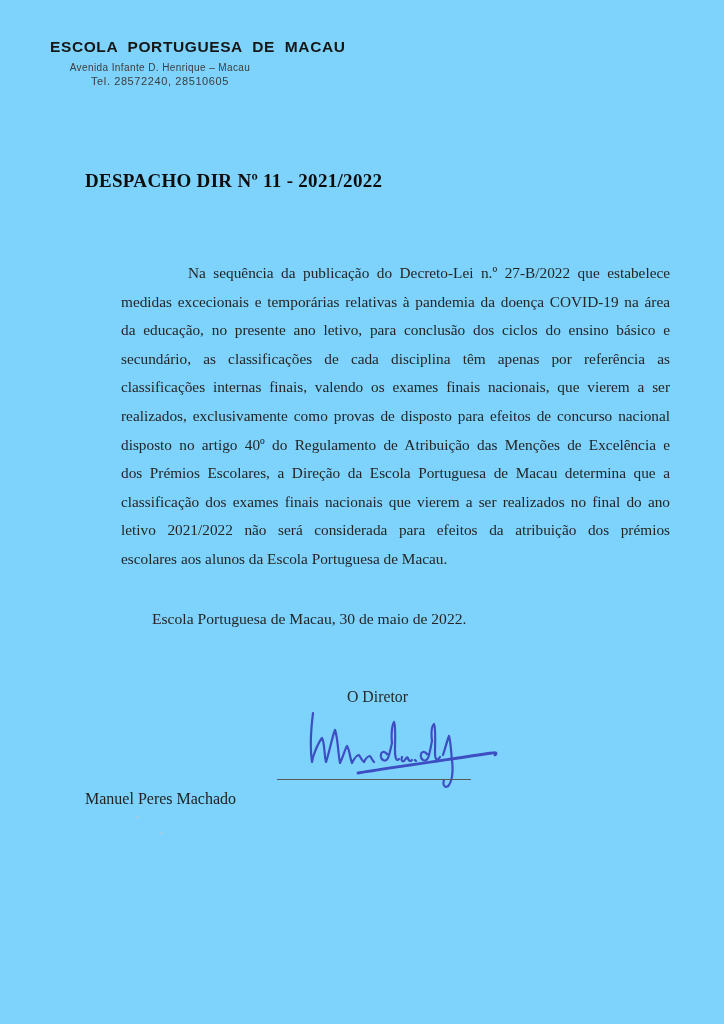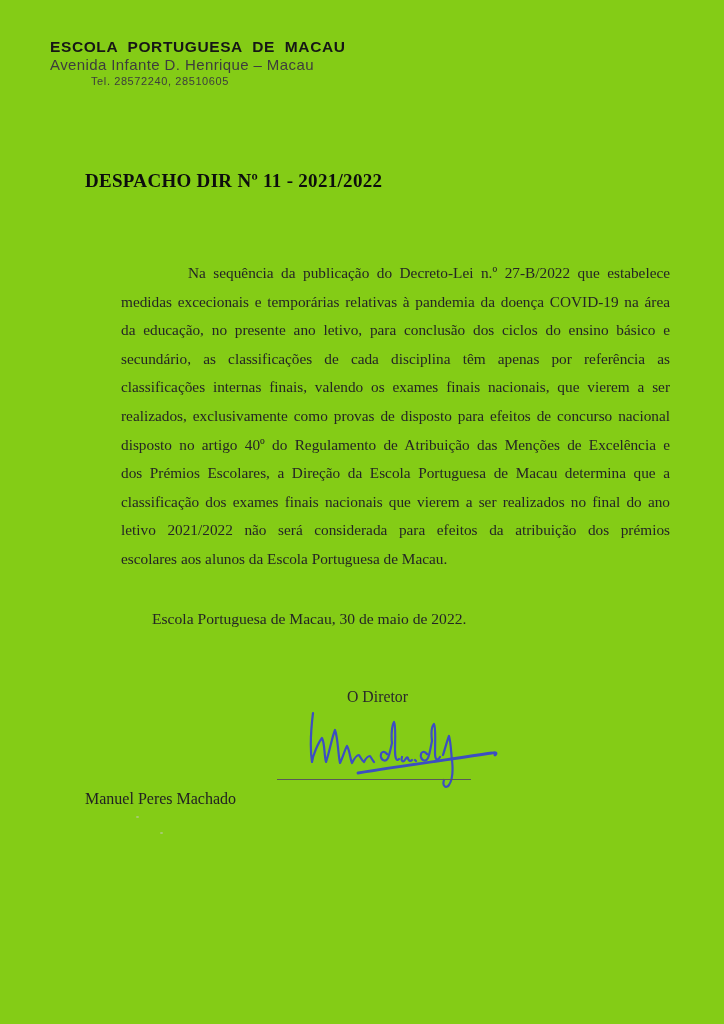--- a/index.html
+++ b/index.html
@@ -1,35 +1,35 @@
 <!DOCTYPE html>
 <html><head>
 <meta charset="utf-8">
 <style>
   html,body{margin:0;padding:0;}
   body{background:#e9e9e9;font-family:"Liberation Serif",serif;}
   .page{
     position:relative;
     width:724px;height:1024px;
     margin:0 auto;
-    background:#84cc16;
+    background:#7dd3fc;
     overflow:hidden;
   }
   
   .letterhead{
     position:absolute;left:50px;top:38px;width:220px;
     text-align:center;
     font-family:"Liberation Sans",sans-serif;
   }
   .school-name{
     font-size:15.5px;font-weight:bold;color:#161616;
     letter-spacing:.6px;word-spacing:5px;white-space:nowrap;
   }
   .school-address{
-    font-size:15px;color:#3d3d3d;letter-spacing:.4px;white-space:nowrap;
+    margin-top:6px;font-size:10px;color:#3d3d3d;letter-spacing:.4px;white-space:nowrap;
   }
   .school-phone{
     margin-top:2px;font-size:11px;color:#3d3d3d;letter-spacing:.6px;white-space:nowrap;
   }
   
   .doc-title{
     position:absolute;left:85px;top:170px;width:585px;
     text-align:left;
     font-size:19px;font-weight:bold;color:#0d0d0d;letter-spacing:.3px;
   }

